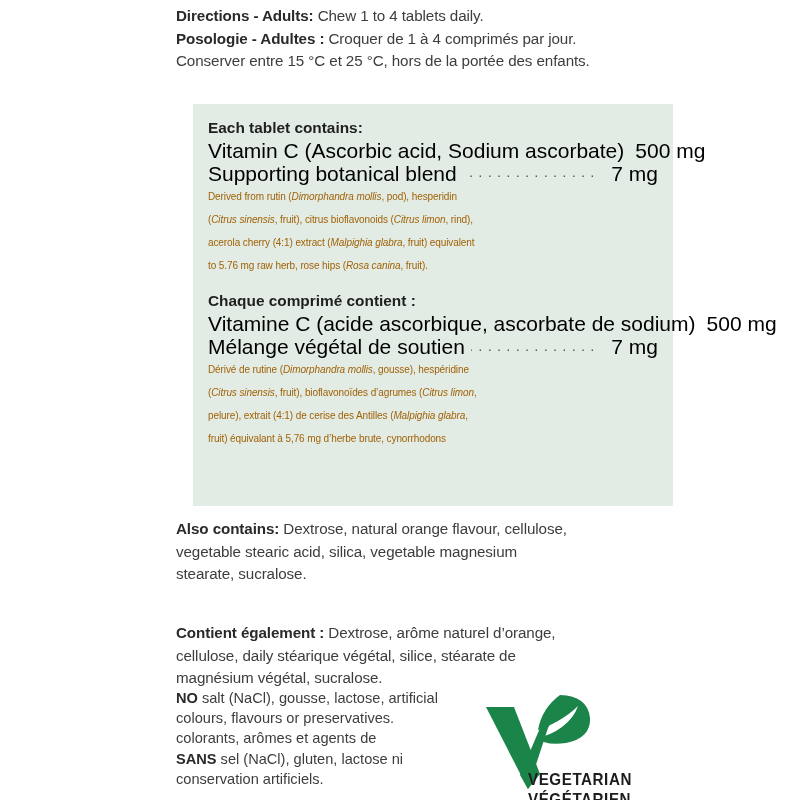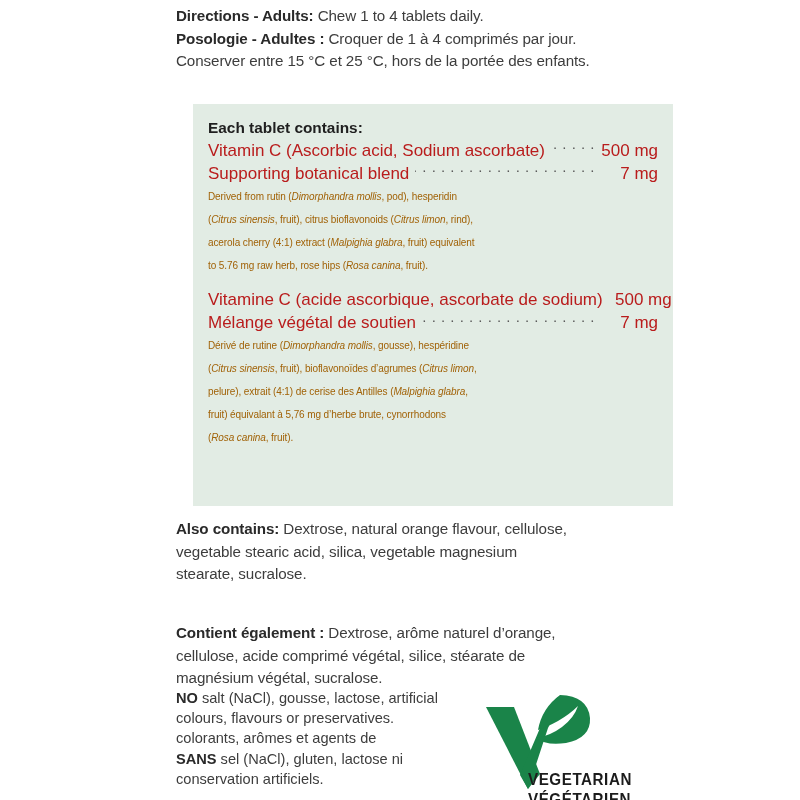--- a/index.html
+++ b/index.html
@@ -73,24 +73,24 @@
   }
   .panel-line {
     font-size: 10px;
     line-height: 22.9px;
     color: #a16207;
     letter-spacing: -0.1px;
     white-space: pre-wrap;
   }
   .amount-row {
     display: flex;
-    align-items: flex-start;
-    font-size: 17px;
+    align-items: center;
+    font-size: 21px;
     line-height: 22.9px;
-    color: #b91c1c;
+    color: #000000;
     white-space: nowrap;
   }
   .amount-name { flex: 0 0 auto; }
   .leader {
     flex: 1 1 auto;
     overflow: hidden;
     margin: 0 5px 0 6px;
     position: relative;
     height: 1em;
   }
@@ -189,20 +189,21 @@
       <div class="panel-line"><span>Derived from rutin (</span><span class="ital">Dimorphandra mollis</span><span>, pod), hesperidin</span></div>
 
       <div class="panel-line"><span>(</span><span class="ital">Citrus sinensis</span><span>, fruit), citrus bioflavonoids (</span><span class="ital">Citrus limon</span><span>, rind),</span></div>
 
       <div class="panel-line"><span>acerola cherry (4:1) extract (</span><span class="ital">Malpighia glabra</span><span>, fruit) equivalent</span></div>
 
       <div class="panel-line"><span>to 5.76 mg raw herb, rose hips (</span><span class="ital">Rosa canina</span><span>, fruit).</span></div>
 
       <div class="panel-gap"></div>
 
+      <div class="panel-heading">Chaque comprimé contient :</div>
 
       <div class="amount-row">
         <span class="amount-name">Vitamine C (acide ascorbique, ascorbate de sodium)</span>
         <span class="leader"></span>
         <span class="amount-value">500 mg</span>
       </div>
 
       <div class="amount-row">
         <span class="amount-name">Mélange végétal de soutien</span>
         <span class="leader"></span>
@@ -210,34 +211,33 @@
       </div>
 
       <div class="panel-line"><span>Dérivé de rutine (</span><span class="ital">Dimorphandra mollis</span><span>, gousse), hespéridine</span></div>
 
       <div class="panel-line"><span>(</span><span class="ital">Citrus sinensis</span><span>, fruit), bioflavonoïdes d’agrumes (</span><span class="ital">Citrus limon</span><span>,</span></div>
 
       <div class="panel-line"><span>pelure), extrait (4:1) de cerise des Antilles (</span><span class="ital">Malpighia glabra</span><span>,</span></div>
 
       <div class="panel-line">fruit) équivalant à 5,76 mg d’herbe brute, cynorrhodons</div>
 
-      <div class="panel-line"><span>(</span><span class="ital">Rosa canina</span><span>, fruit).</span></div>
 
     </div>
   </div>
 
   <div class="block" id="also-contains-section">
     <div class="line"><span class="bold-lead">Also contains:</span><span> Dextrose, natural orange flavour, cellulose,</span></div>
     <div class="line">vegetable stearic acid, silica, vegetable magnesium</div>
     <div class="line">stearate, sucralose.</div>
   </div>
 
   <div class="block" id="contient-section">
     <div class="line"><span class="bold-lead">Contient également :</span><span> Dextrose, arôme naturel d’orange,</span></div>
-    <div class="line">cellulose, acide comprimé végétal, silice, stéarate de</div>
+    <div class="line">cellulose, daily stéarique végétal, silice, stéarate de</div>
     <div class="line">magnésium végétal, sucralose.</div>
   </div>
 
   <div class="block" id="free-from-section">
     <div class="free-line"><span class="bold-lead">NO</span><span> salt (NaCl), gousse, lactose, artificial</span></div>
     <div class="free-line">colours, flavours or preservatives.</div>
     <div class="free-line">colorants, arômes et agents de</div>
     <div class="free-line"><span class="bold-lead">SANS</span><span> sel (NaCl), gluten, lactose ni</span></div>
     <div class="free-line">conservation artificiels.</div>
   </div>

